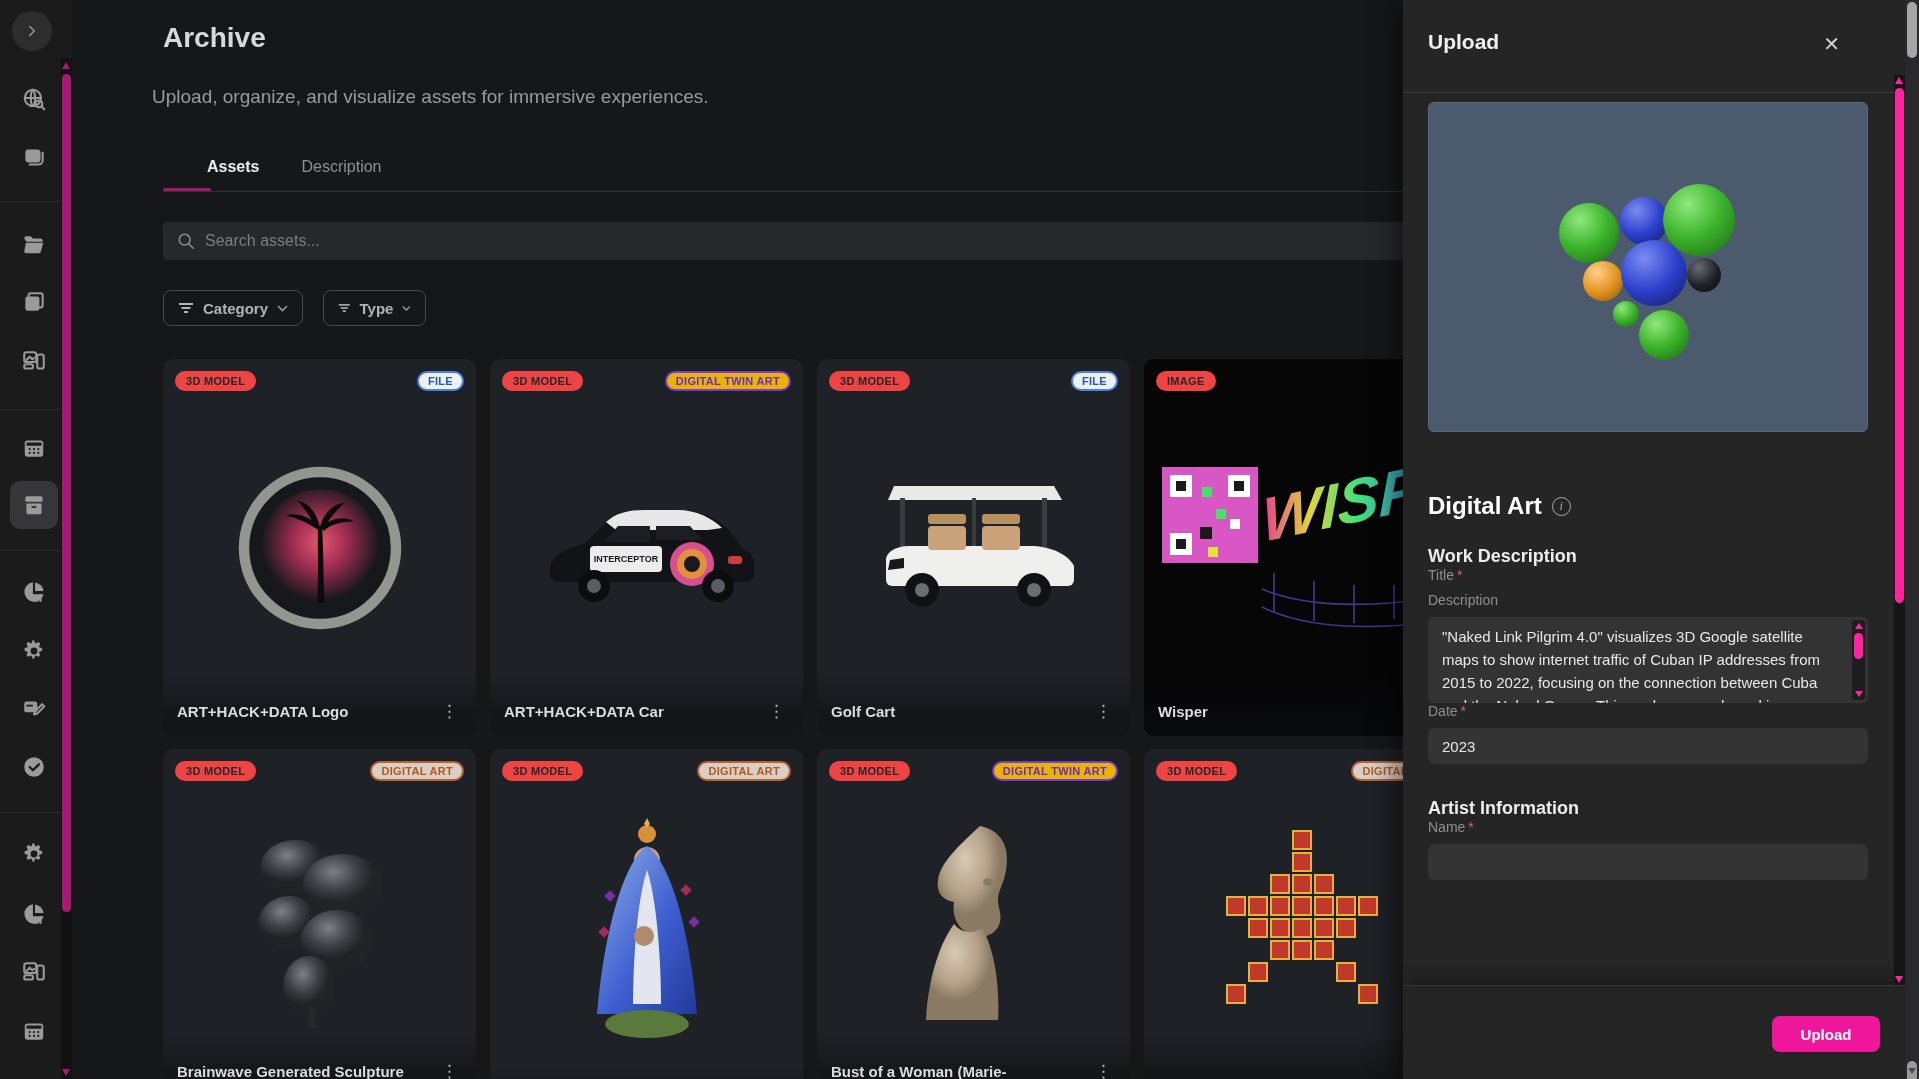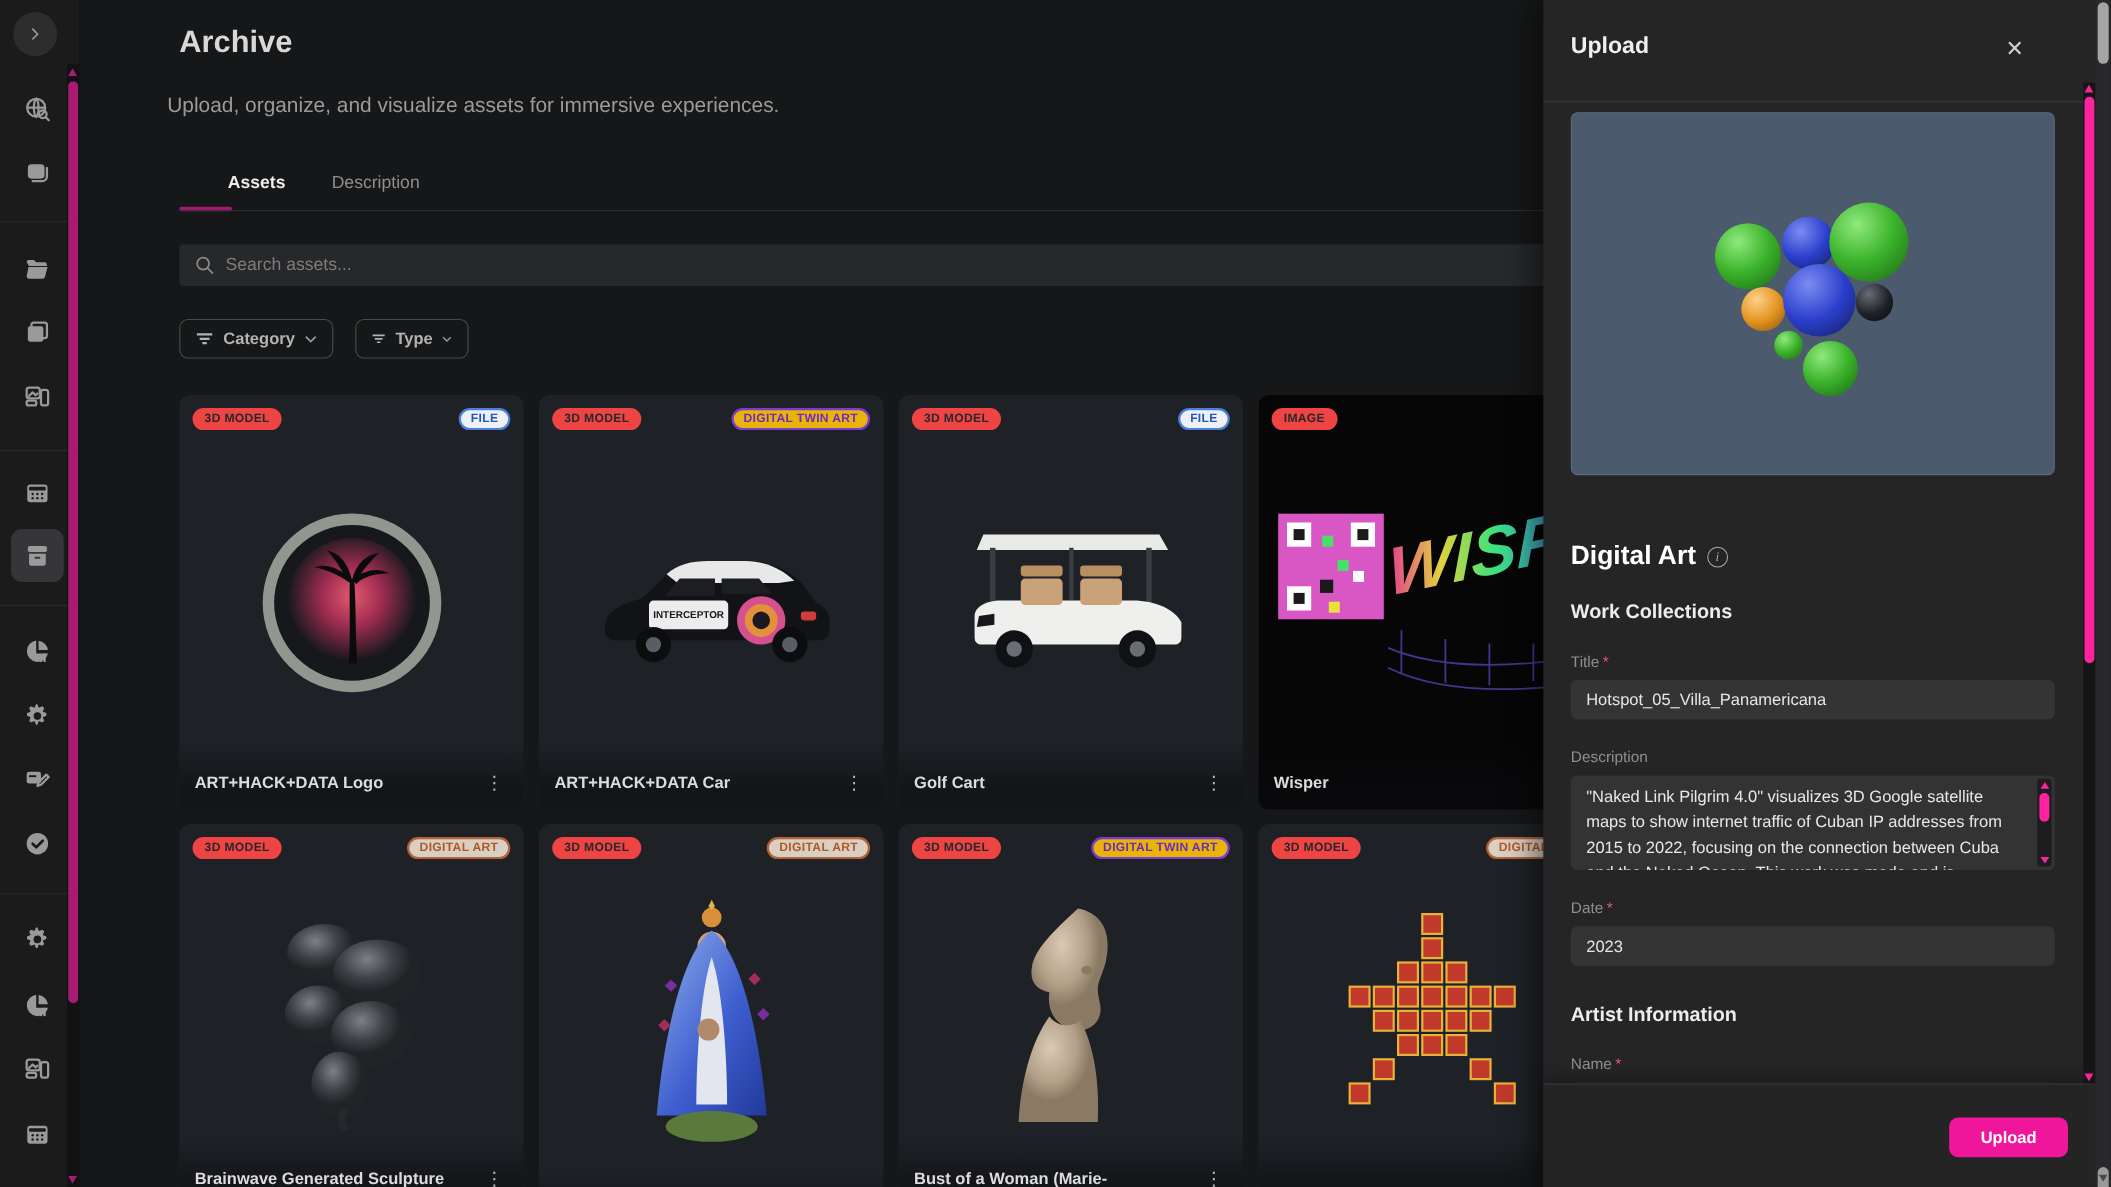--- a/index.html
+++ b/index.html
@@ -78,21 +78,21 @@
   .b-blue  { background:radial-gradient(circle at 35% 28%, #7b8cf2, #2b3ecb 52%, #141f66 95%); }
   .b-orange{ background:radial-gradient(circle at 35% 28%, #ffd08a, #e2941f 52%, #8f5a0e 95%); }
   .b-black { background:radial-gradient(circle at 35% 28%, #676d75, #1e2126 55%, #0a0c0e 95%); }
 
   #art-type { margin-top:60px; display:flex; align-items:center; gap:10px; }
   #art-type-label { font-size:24px; font-weight:bold; color:#ffffff; }
   .info-i { width:19px; height:19px; border:1.5px solid #a8a8a8; border-radius:50%; color:#a8a8a8;
     font-size:12px; display:inline-flex; align-items:center; justify-content:center; font-family:"Liberation Serif", serif; font-style:italic; }
   .section-h { font-size:18px; font-weight:bold; color:#ededed; }
   #work-h { margin-top:26px; }
-  .f-label { font-size:14px; color:#8f8f8f; margin-top:26px; margin-bottom:9px; }
+  .f-label { font-size:14px; color:#8f8f8f; margin-bottom:9px; }
   .req { color:#d9606c; margin-left:3px; }
   .f-input { width:440px; height:36px; background:#343434; border:none; border-radius:6px; color:#e6e6e6;
     font-size:15px; padding:0 14px; outline:none; font-family:"Liberation Sans", sans-serif; }
   #desc-box { position:relative; width:440px; height:86px; background:#333333; border-radius:6px; overflow:hidden; }
   #desc-text { position:absolute; left:0; top:0; width:420px; padding:8px 14px; font-size:15px; line-height:23px; color:#e8e8e8; }
   #desc-scroll { position:absolute; right:3px; top:3px; bottom:3px; width:13px; background:#1d1d1f; border-radius:3px; }
   #desc-scroll .up { position:absolute; top:3px; left:2.5px; width:0; height:0;
     border-left:4px solid transparent; border-right:4px solid transparent; border-bottom:6px solid #ff23a0; }
   #desc-scroll .thumb { position:absolute; top:13px; left:2px; width:9px; height:26px; background:#ff23a0; border-radius:5px; }
   #desc-scroll .down { position:absolute; bottom:3px; left:2.5px; width:0; height:0;
@@ -573,26 +573,25 @@
       <div class="ball b-black" style="left:258px; top:155px; width:34px; height:34px;"></div>
       <div class="ball b-green" style="left:184px; top:198px; width:26px; height:26px;"></div>
       <div class="ball b-green" style="left:210px; top:207px; width:50px; height:50px;"></div>
     </div>
 
     <div id="art-type">
       <span id="art-type-label">Digital Art</span>
       <span class="info-i">i</span>
     </div>
 
-    <h3 class="section-h" id="work-h">Work Collections</h3>
+    <h3 class="section-h" id="work-h">Work Description</h3>
 
     <div class="f-label">
       <span>Title</span><span class="req">*</span>
     </div>
-    <input class="f-input" type="text" value="Hotspot_05_Villa_Panamericana" style="">
 
     <div class="f-label">Description</div>
     <div id="desc-box">
       <div id="desc-text">"Naked Link Pilgrim 4.0" visualizes 3D Google satellite maps to show internet traffic of Cuban IP addresses from 2015 to 2022, focusing on the connection between Cuba and the Naked Ocean. This work was made and is available digitally.</div>
       <div id="desc-scroll">
         <div class="up"></div>
         <div class="thumb"></div>
         <div class="down"></div>
       </div>
     </div>

